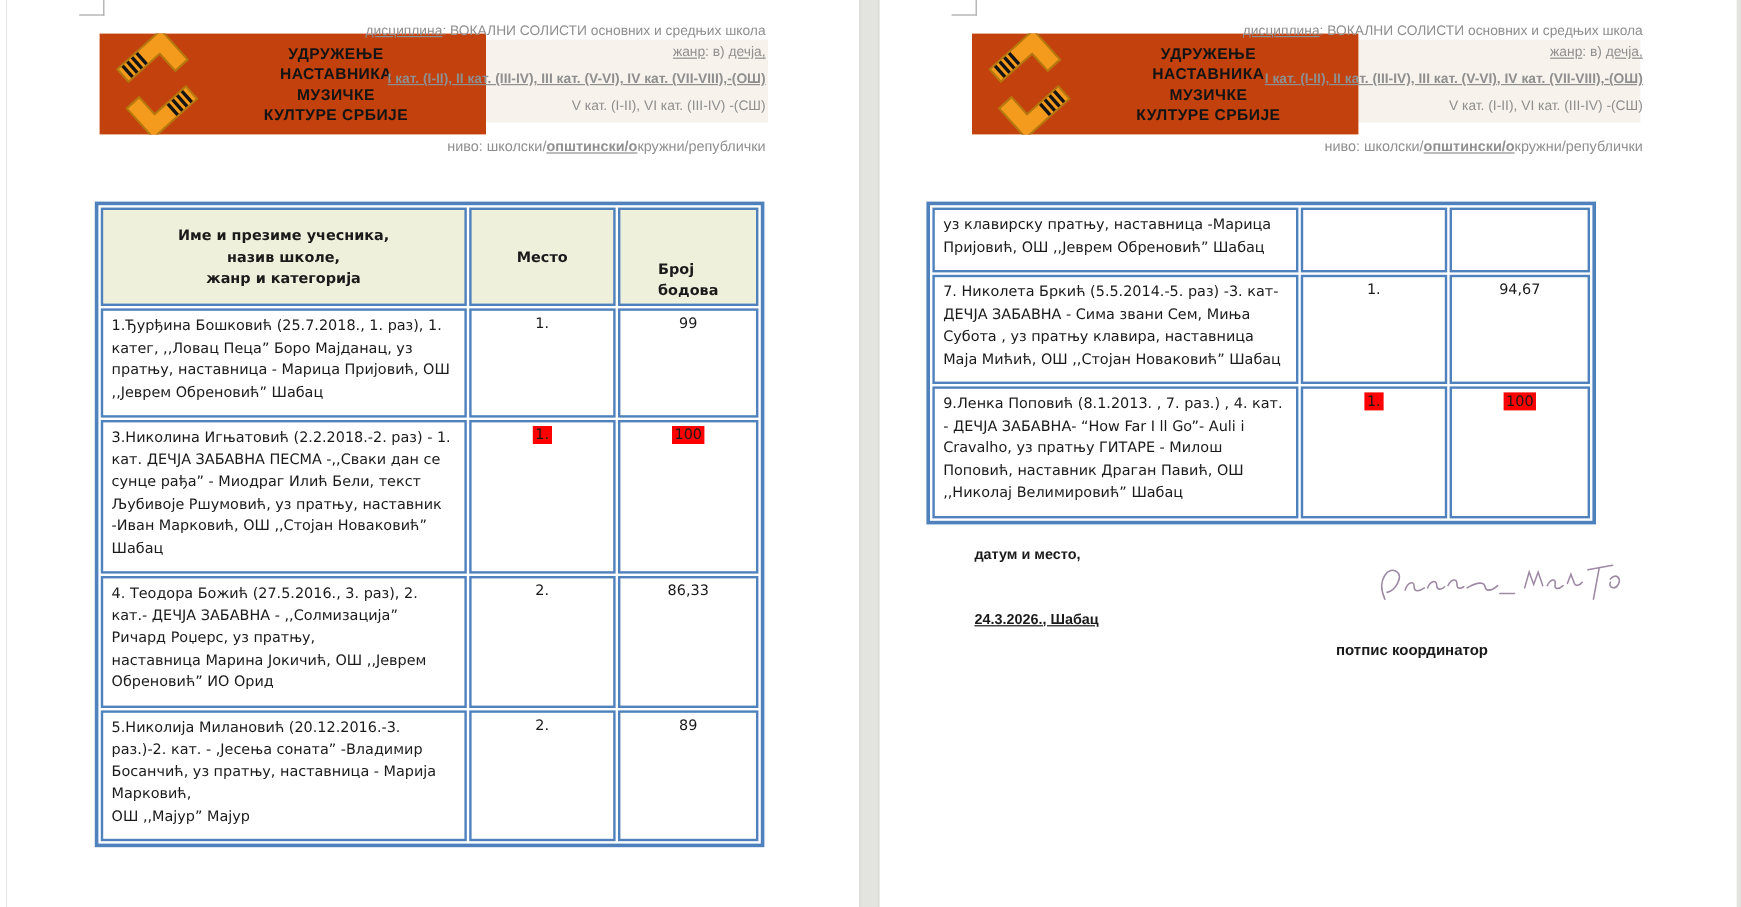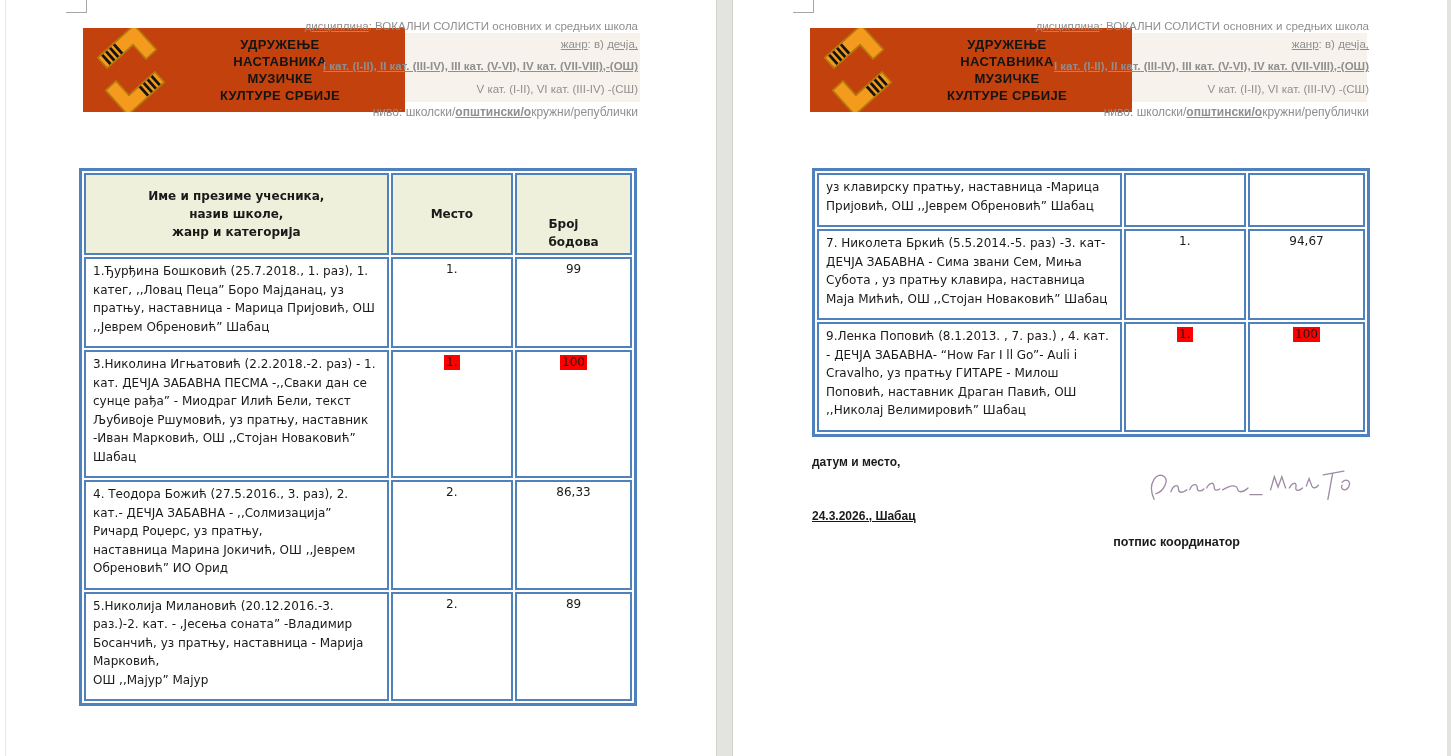--- a/index.html
+++ b/index.html
@@ -36,31 +36,31 @@
   .brand svg { width:84px; height:84px; flex:0 0 auto; }
   .org-name {
     white-space:pre-line; font-weight:bold; font-size:13px; line-height:17px;
     letter-spacing:.4px; color:#141414; text-align:center; width:190px;
   }
   .hline { position:absolute; right:78px; color:#8f8f8f; font-size:11.5px; white-space:nowrap; }
   .h1 { top:20px; }
   .h2 { top:38px; }
   .h3 { top:60px; font-weight:bold; text-decoration:underline; }
   .h4 { top:83px;margin-left:20px; }
-  .h5 { top:105px; font-size:12px; }
+  .h5 { top:115px; font-size:12px; }
   .u  { text-decoration:underline; }
   .b  { font-weight:bold; }
 
   
   table.results {
     border-collapse:separate; border-spacing:2px; table-layout:fixed;
     width:558px; margin-left:73px; background:#fff;
     border:3px solid #4f81bd;
   }
-  .page-right table.results { margin-left:79px; }
+  .page-right table.results { margin-left:39px; }
   table.results td { border:2px solid #4f81bd; overflow:hidden; }
   thead td {
     background:#eef0db; font-weight:bold; font-size:12px; line-height:18px;
     text-align:center; vertical-align:middle; height:82px; white-space:pre-line;
     font-family:"DejaVu Sans", sans-serif;
   }
   thead td .lblock { display:inline-block; text-align:left;margin-top:38px; }
   td.name {
     font-family:"DejaVu Sans", sans-serif; font-size:12px; line-height:18.5px;
     padding:3px 7px 10px 7px; vertical-align:top; white-space:pre-line;

